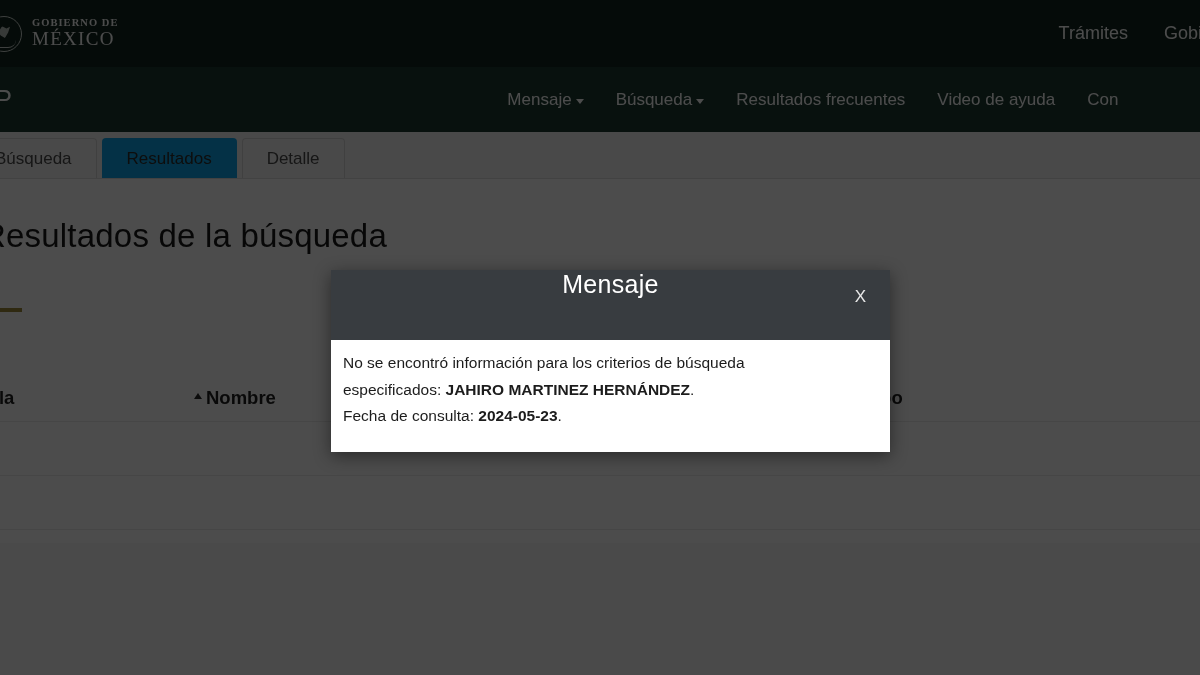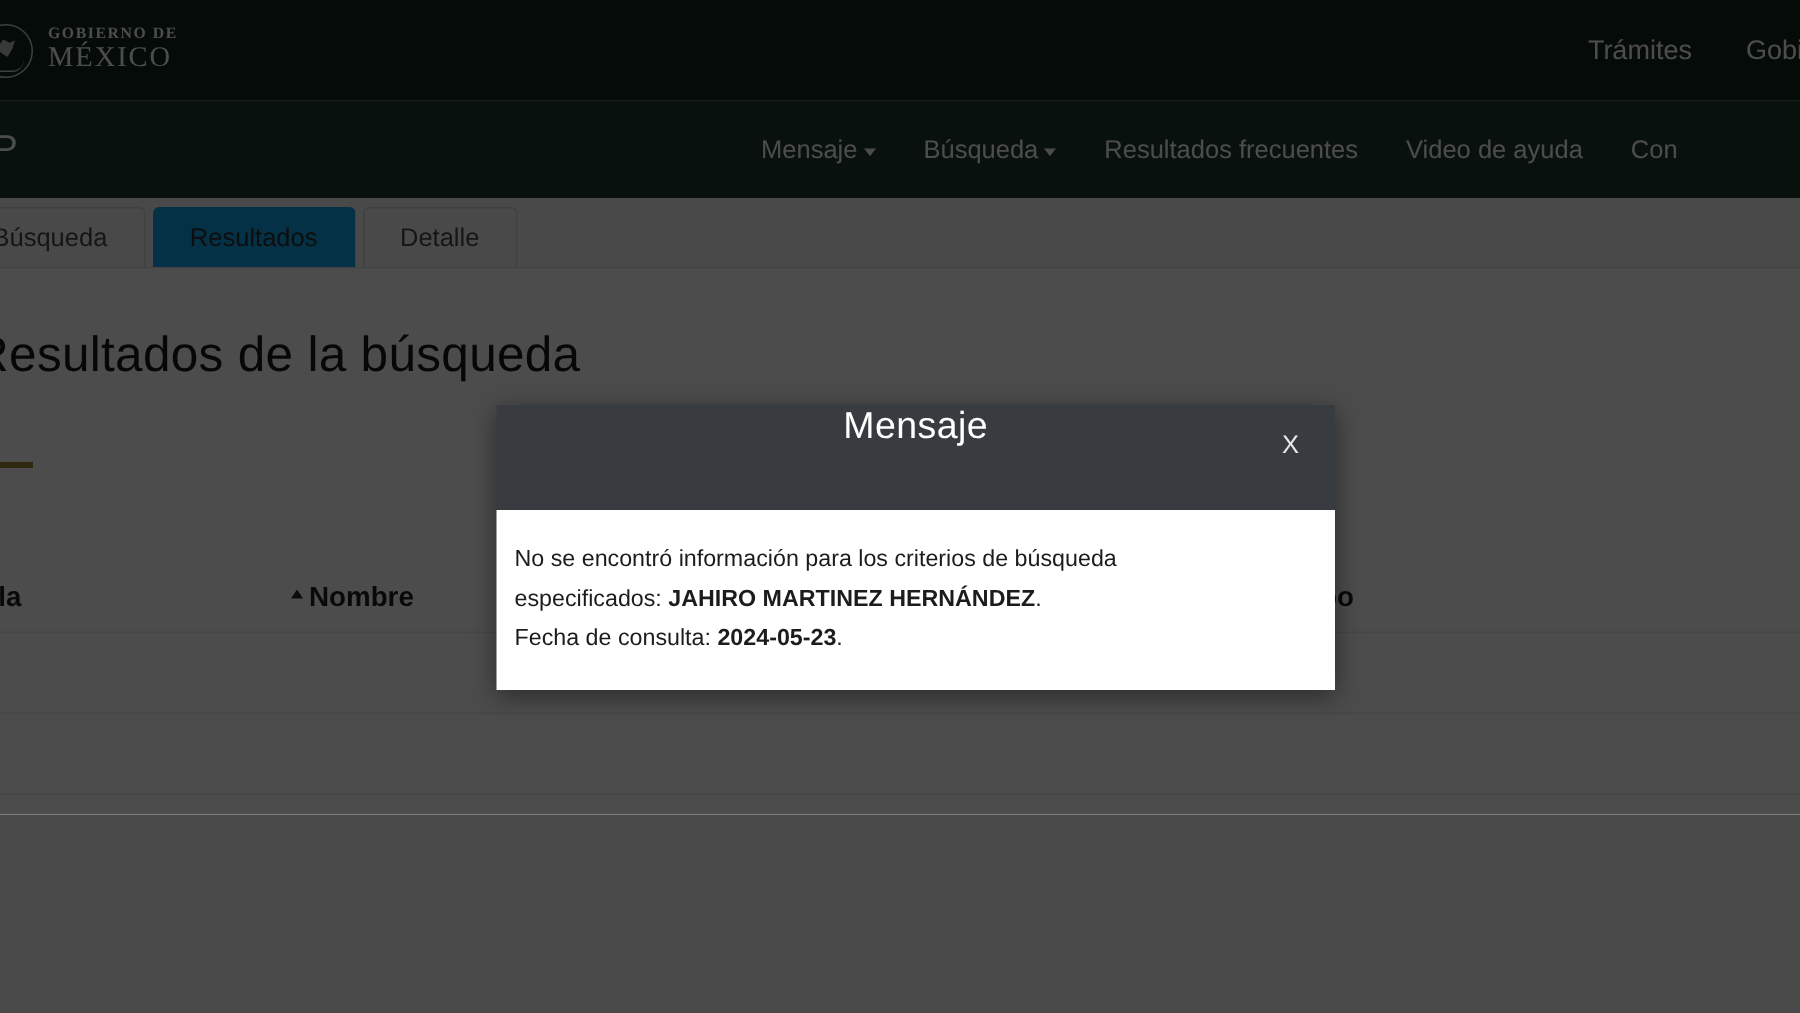--- a/index.html
+++ b/index.html
@@ -291,21 +291,21 @@
     line-height: 1;
     background: none;
     border: none;
     cursor: pointer;
     font-family: "Liberation Sans", sans-serif;
     padding: 4px 6px;
   }
 
   .modal-body {
     background: #ffffff;
-    padding: 20px 22px 20px 12px;
+    padding: 10px 22px 20px 12px;
     min-height: 112px;
   }
   .modal-body p {
     font-size: 15.5px;
     line-height: 1.72;
     color: #1c1c1c;
   }
   .modal-body b { font-weight: 700; }
 
   

